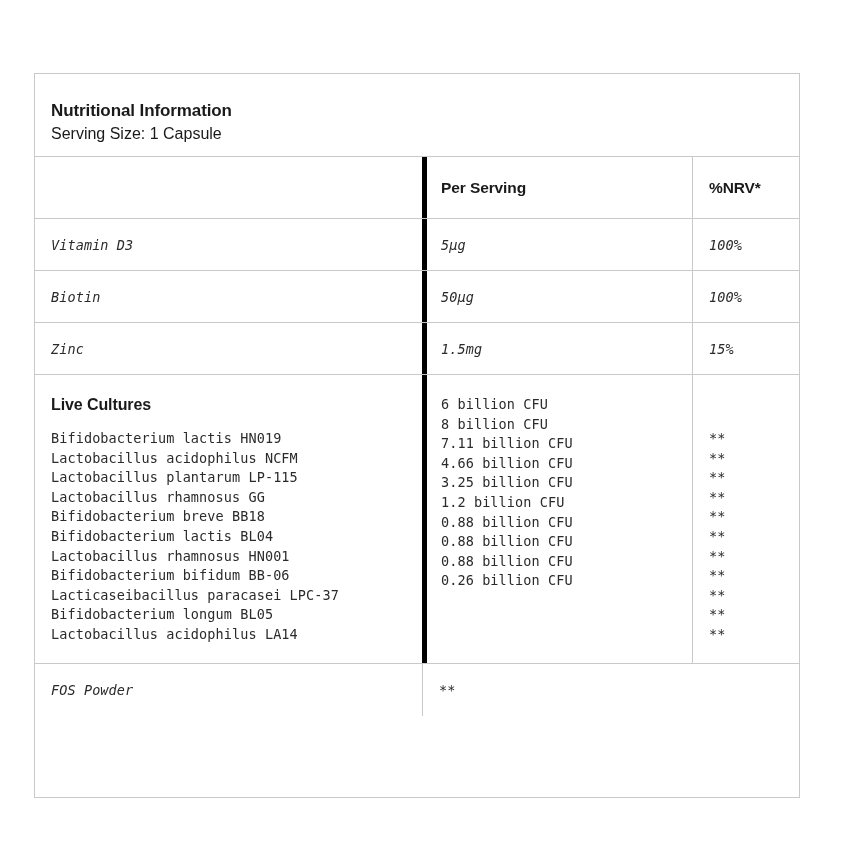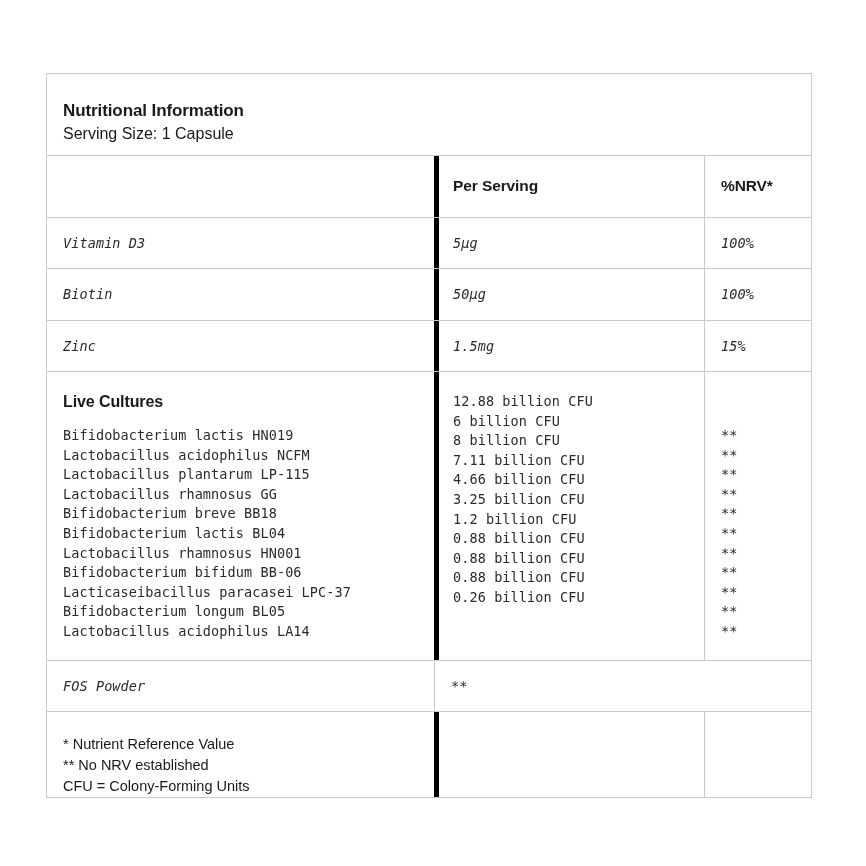--- a/index.html
+++ b/index.html
@@ -10,21 +10,21 @@
   body {
     width: 866px;
     height: 866px;
     font-family: "Liberation Sans", sans-serif;
     color: #1a1a1a;
     -webkit-font-smoothing: antialiased;
   }
 
   #panel {
     position: absolute;
-    left: 46px;
+    left: 34px;
     top: 73px;
     width: 766px;
     height: 725px;
     border: 1px solid #c9c9c9;
     box-sizing: border-box;
     background: #ffffff;
   }
 
   .table {
     width: 100%;
@@ -188,21 +188,21 @@
         <span class="mono">15%</span>
       </div>
     </div>
 
     <div class="row row-cultures">
       <div class="c1">
         <div class="block-head">Live Cultures</div>
         <div class="mono-list"><div>Bifidobacterium lactis HN019</div><div>Lactobacillus acidophilus NCFM</div><div>Lactobacillus plantarum LP-115</div><div>Lactobacillus rhamnosus GG</div><div>Bifidobacterium breve BB18</div><div>Bifidobacterium lactis BL04</div><div>Lactobacillus rhamnosus HN001</div><div>Bifidobacterium bifidum BB-06</div><div>Lacticaseibacillus paracasei LPC-37</div><div>Bifidobacterium longum BL05</div><div>Lactobacillus acidophilus LA14</div></div>
       </div>
       <div class="c2">
-        <div class="mono-list"><div>12.88 billion CFU</div><div>6 billion CFU</div><div>8 billion CFU</div><div>7.11 billion CFU</div><div>4.66 billion CFU</div><div>3.25 billion CFU</div><div>1.2 billion CFU</div><div>0.88 billion CFU</div><div>0.88 billion CFU</div><div>0.88 billion CFU</div><div>0.26 billion CFU</div></div>
+        <div class="mono-list"><div>6 billion CFU</div><div>8 billion CFU</div><div>7.11 billion CFU</div><div>4.66 billion CFU</div><div>3.25 billion CFU</div><div>1.2 billion CFU</div><div>0.88 billion CFU</div><div>0.88 billion CFU</div><div>0.88 billion CFU</div><div>0.26 billion CFU</div></div>
       </div>
       <div class="c3">
         <div class="nrv-list">
             <div>**</div>
             <div>**</div>
             <div>**</div>
             <div>**</div>
             <div>**</div>
             <div>**</div>
             <div>**</div>
@@ -216,24 +216,15 @@
 
     <div class="row row-data">
       <div class="c1">
         <span class="mono">FOS  Powder</span>
       </div>
       <div class="c3">
         <span class="mono">**</span>
       </div>
     </div>
 
-    <div class="row row-foot">
-      <div class="c1">
-        <div class="foot-line">* Nutrient Reference Value</div>
-        <div class="foot-line">** No NRV established</div>
-        <div class="foot-line">CFU = Colony-Forming Units</div>
-      </div>
-      <div class="c2"></div>
-      <div class="c3"></div>
-    </div>
 
   </div>
 </div>
 
 </body></html>

